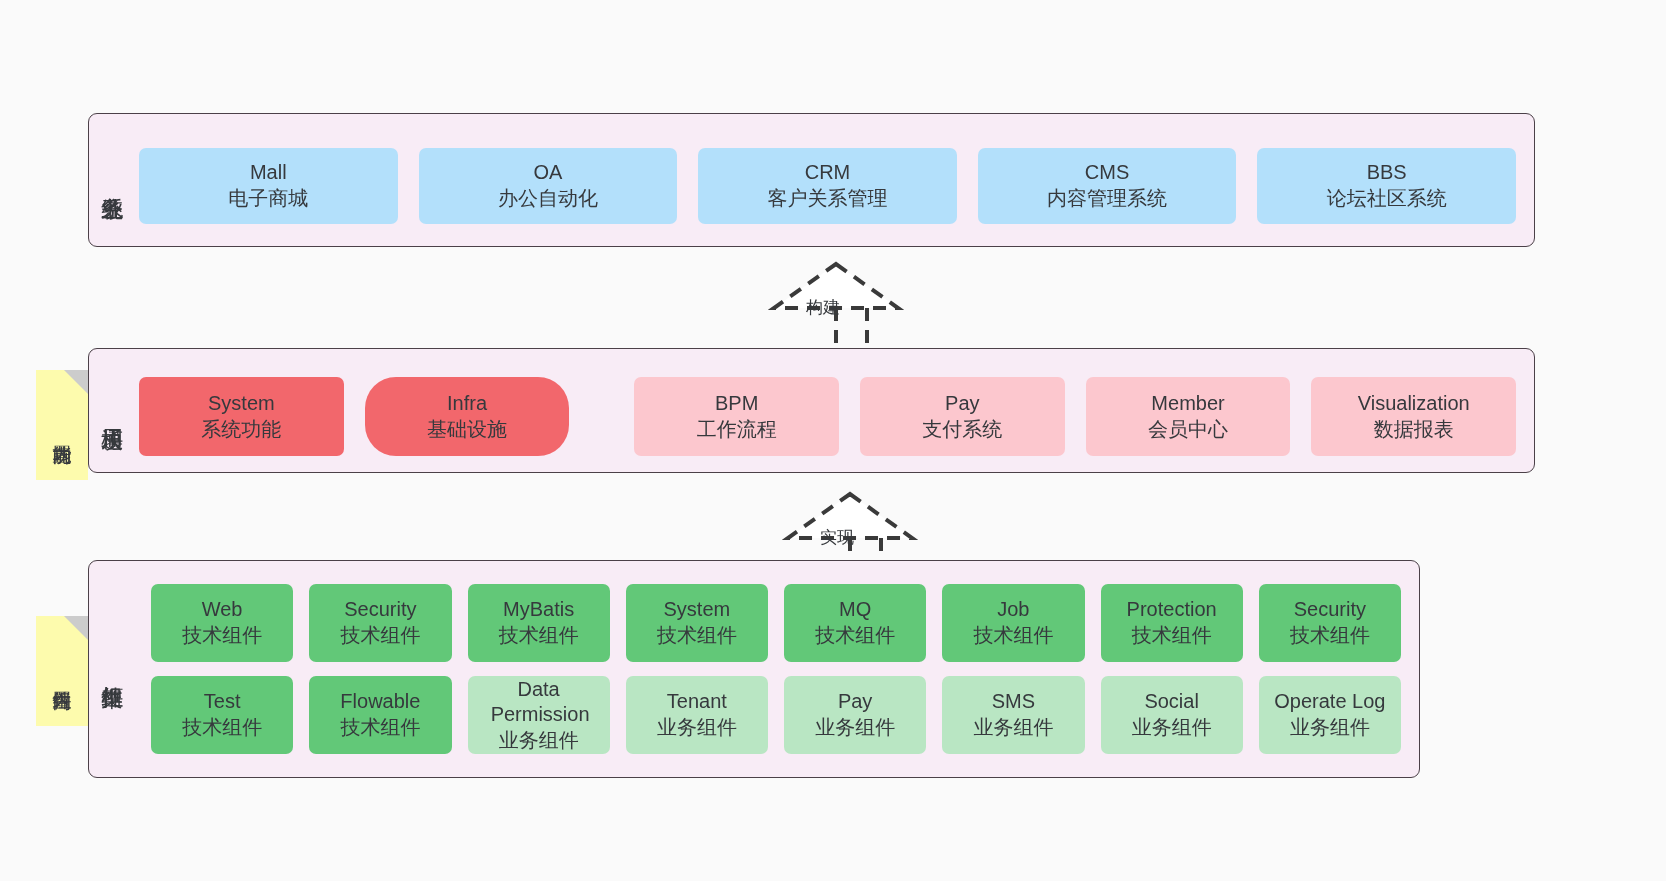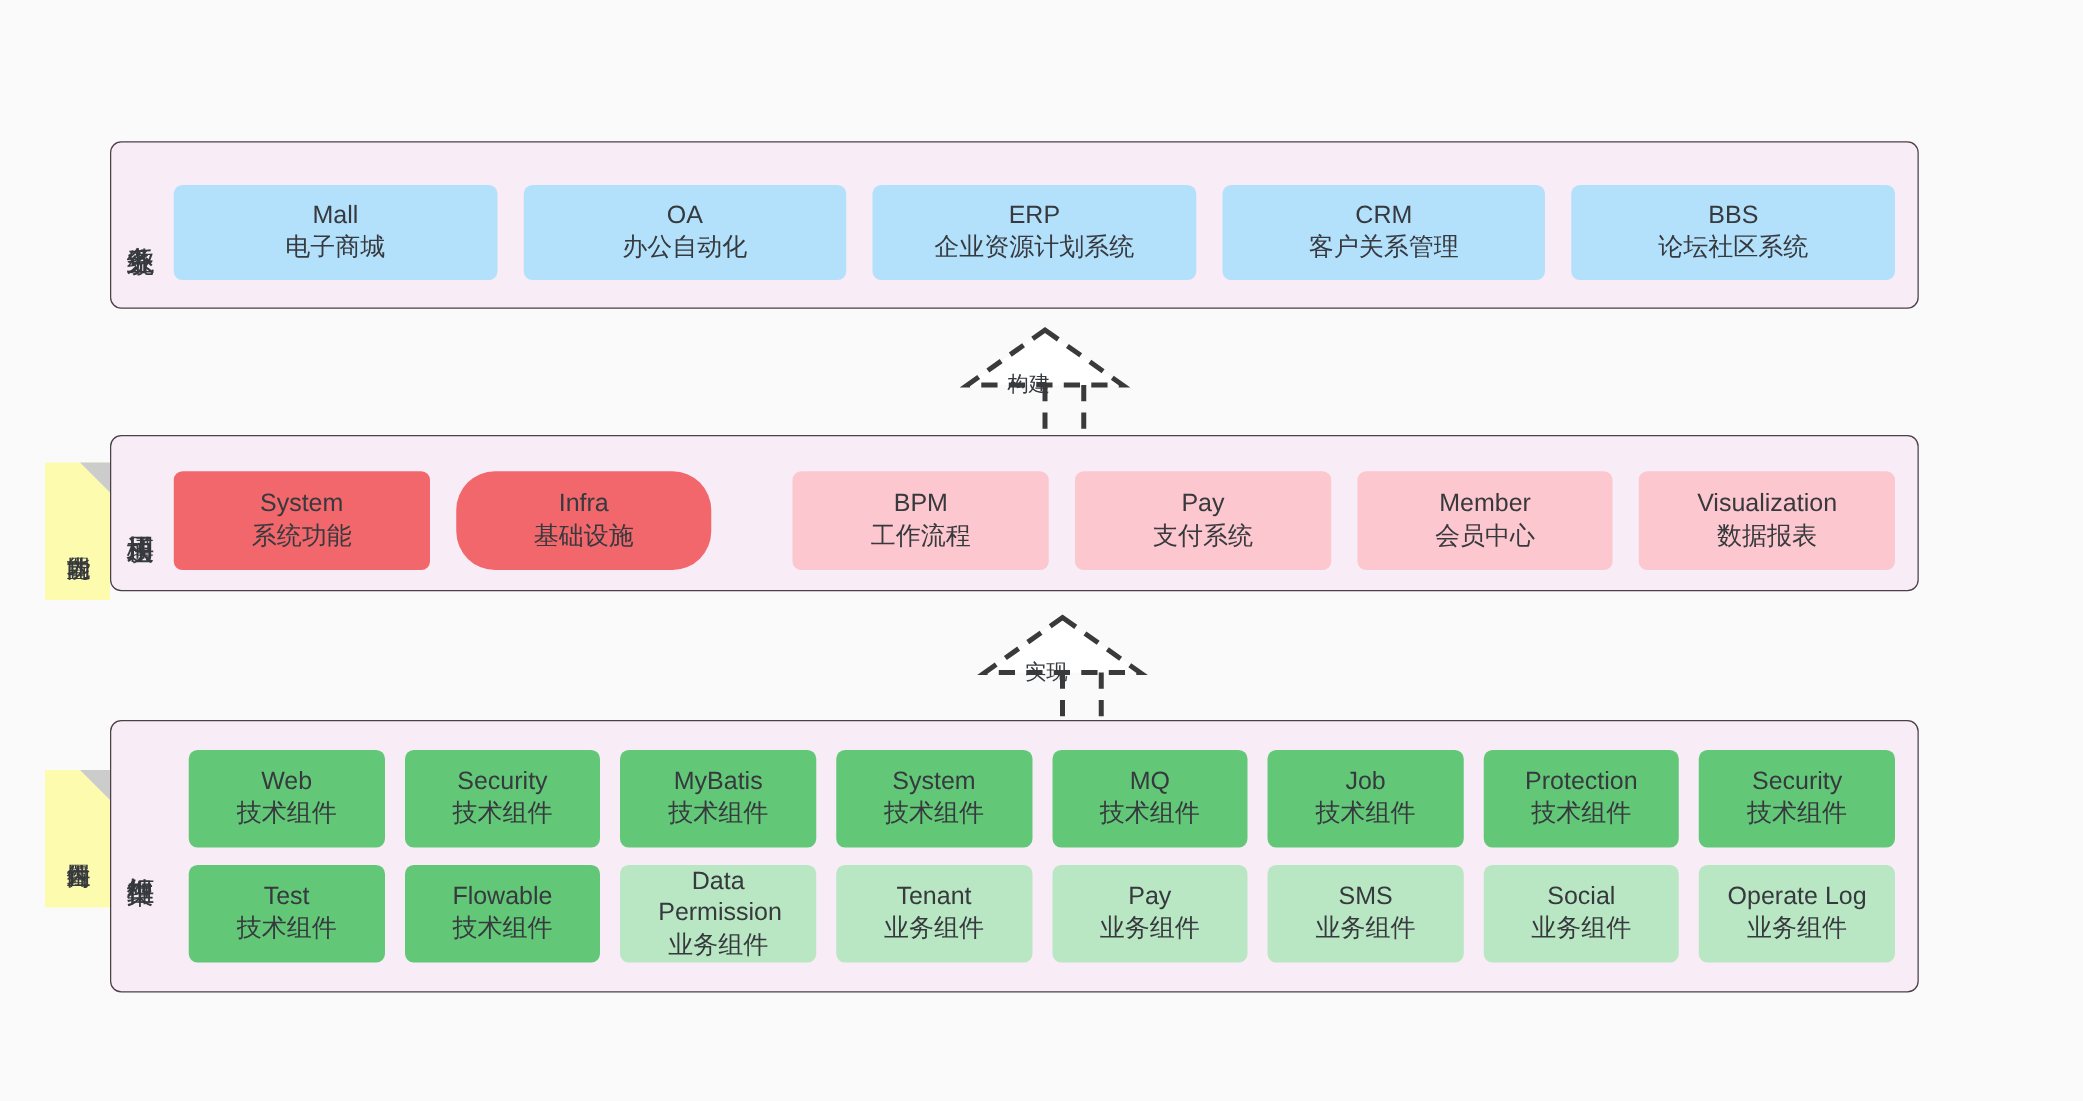--- a/index.html
+++ b/index.html
@@ -118,26 +118,26 @@
       <div class="row">
         <div class="cell c-blue" style="height:76px;">
           <div class="t1">Mall</div>
           <div class="t2">电子商城</div>
         </div>
         <div class="cell c-blue" style="height:76px;">
           <div class="t1">OA</div>
           <div class="t2">办公自动化</div>
         </div>
         <div class="cell c-blue" style="height:76px;">
-          <div class="t1">ERP</div>
-          <div class="t2">企业资源计划系统</div>
-        </div>
-        <div class="cell c-blue" style="height:76px;">
           <div class="t1">CRM</div>
           <div class="t2">客户关系管理</div>
+        </div>
+        <div class="cell c-blue" style="height:76px;">
+          <div class="t1">CMS</div>
+          <div class="t2">内容管理系统</div>
         </div>
         <div class="cell c-blue" style="height:76px;">
           <div class="t1">BBS</div>
           <div class="t2">论坛社区系统</div>
         </div>
       </div>
     </div>
   </div>
 
   <div class="arrow" style="left:748px;top:258px;width:170px;height:92px;">
@@ -195,21 +195,21 @@
       <path d="M 119 50 L 119 88" fill="none" stroke="#3a3a3a" stroke-width="4" stroke-dasharray="13,9"></path>
     </svg>
     <span class="lab" style="left:58px;top:38px;">实现</span>
   </div>
 
   <div class="sticky" style="left:36px;top:616px;width:52px;height:110px;">
     <div class="fold"></div>
     <div class="stxt">内置组件</div>
   </div>
 
-  <div class="layer" style="left:88px;top:576px;width:1447px;height:218px;gap:12px;">
+  <div class="layer" style="left:88px;top:560px;width:1332px;height:218px;gap:12px;">
     <div class="layer-title">框架组件</div>
     <div class="layer-body" style="gap:14px;padding:0 18px 0 4px;">
 
       <div class="row" style="gap:16px;">
         <div class="cell c-green" style="height:78px;">
           <div class="t1">Web</div>
           <div class="t2">技术组件</div>
         </div>
         <div class="cell c-green" style="height:78px;text-align:right;">
           <div class="t1">Security</div>

